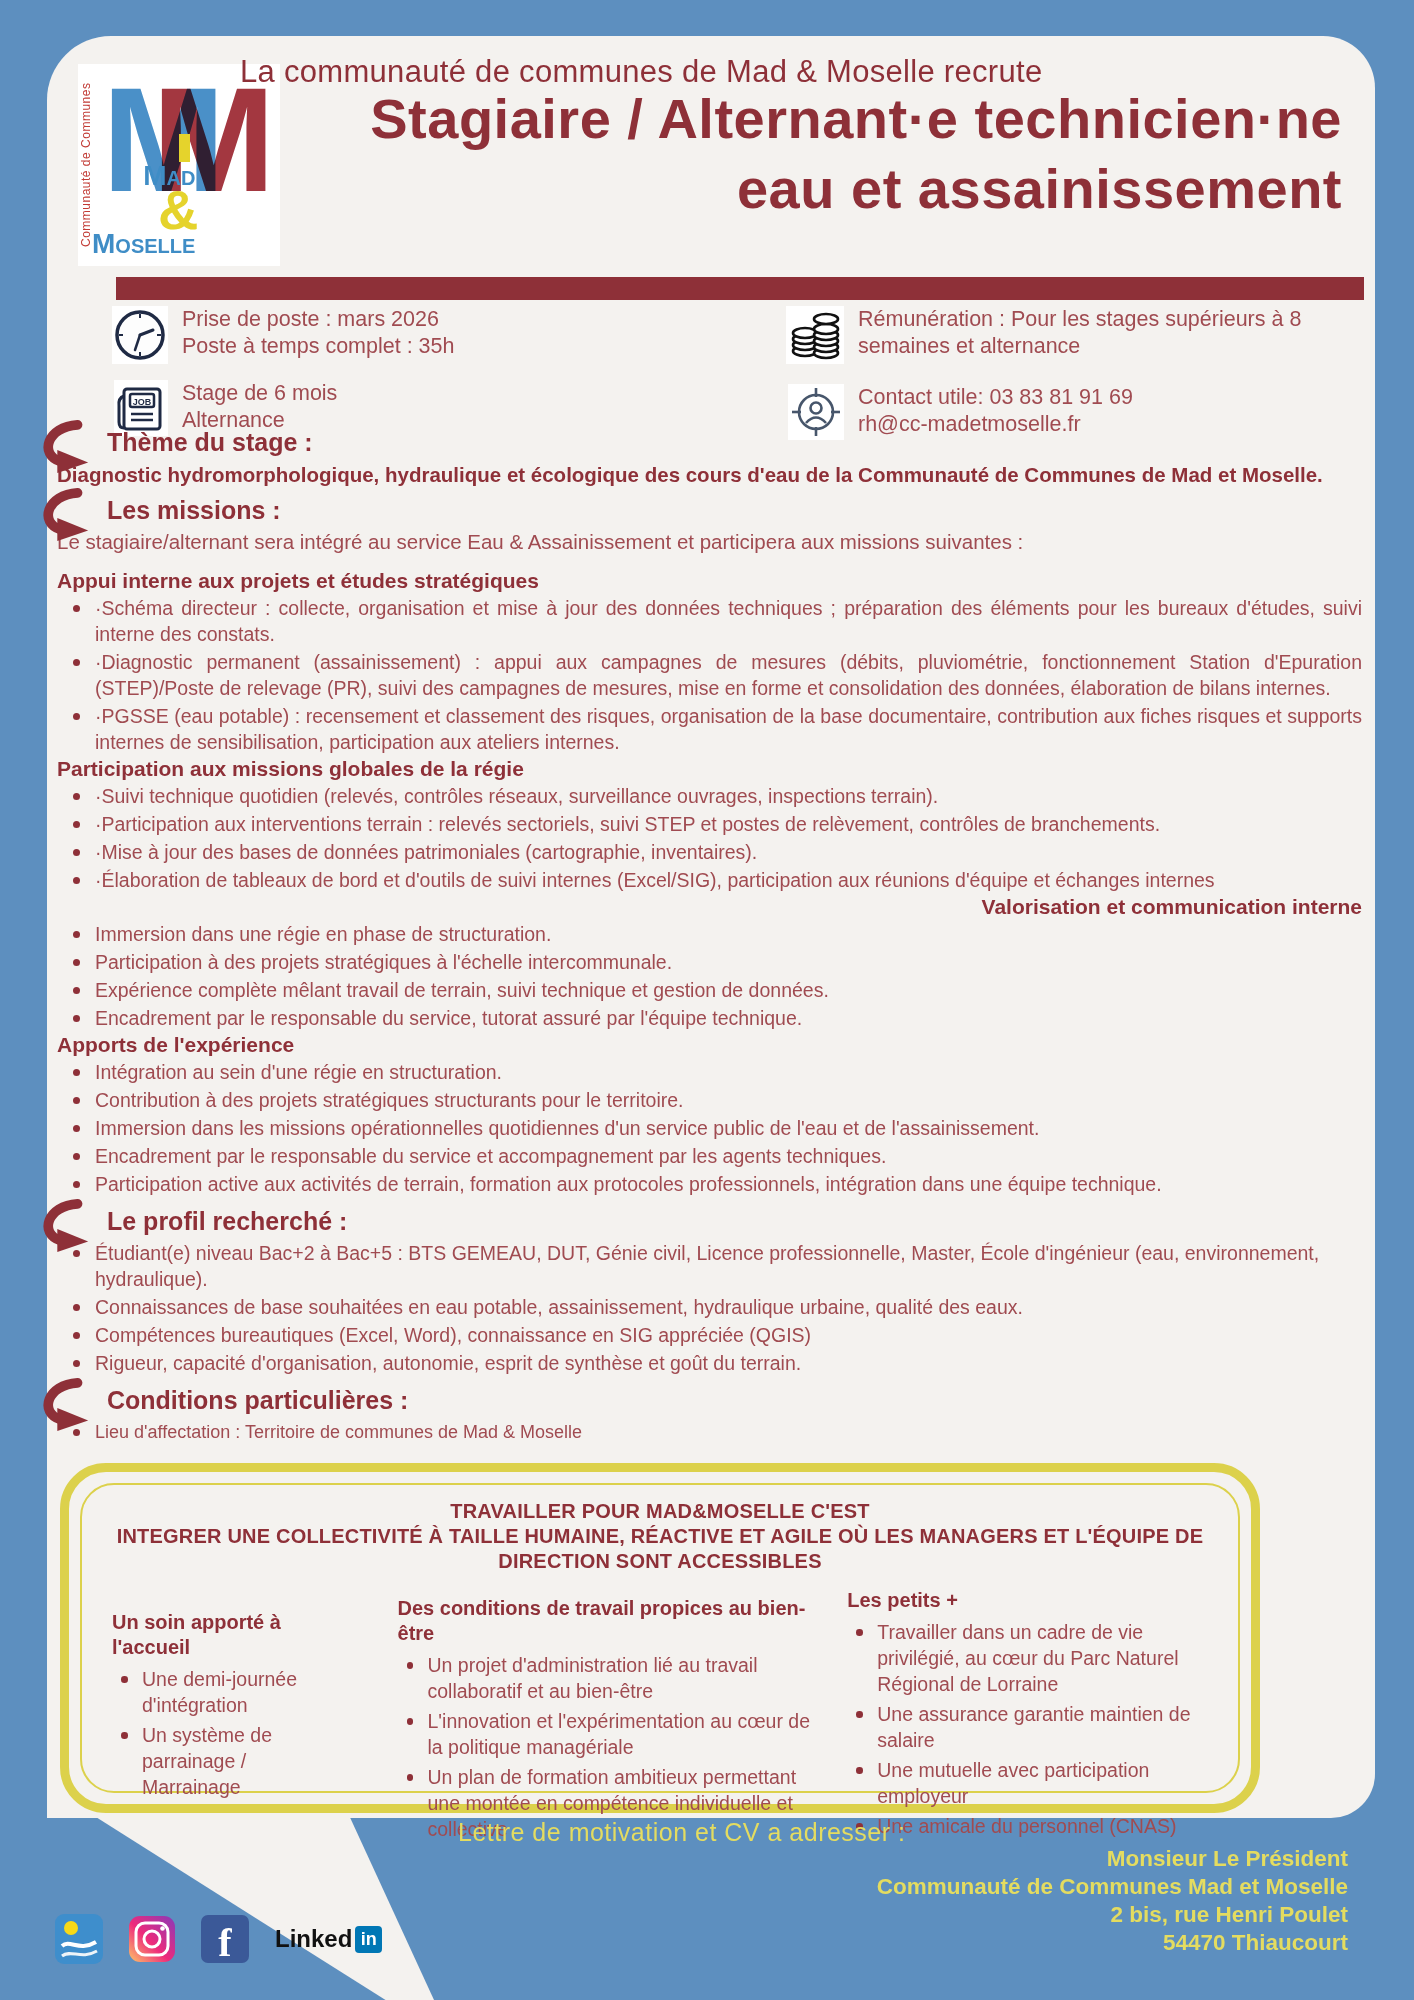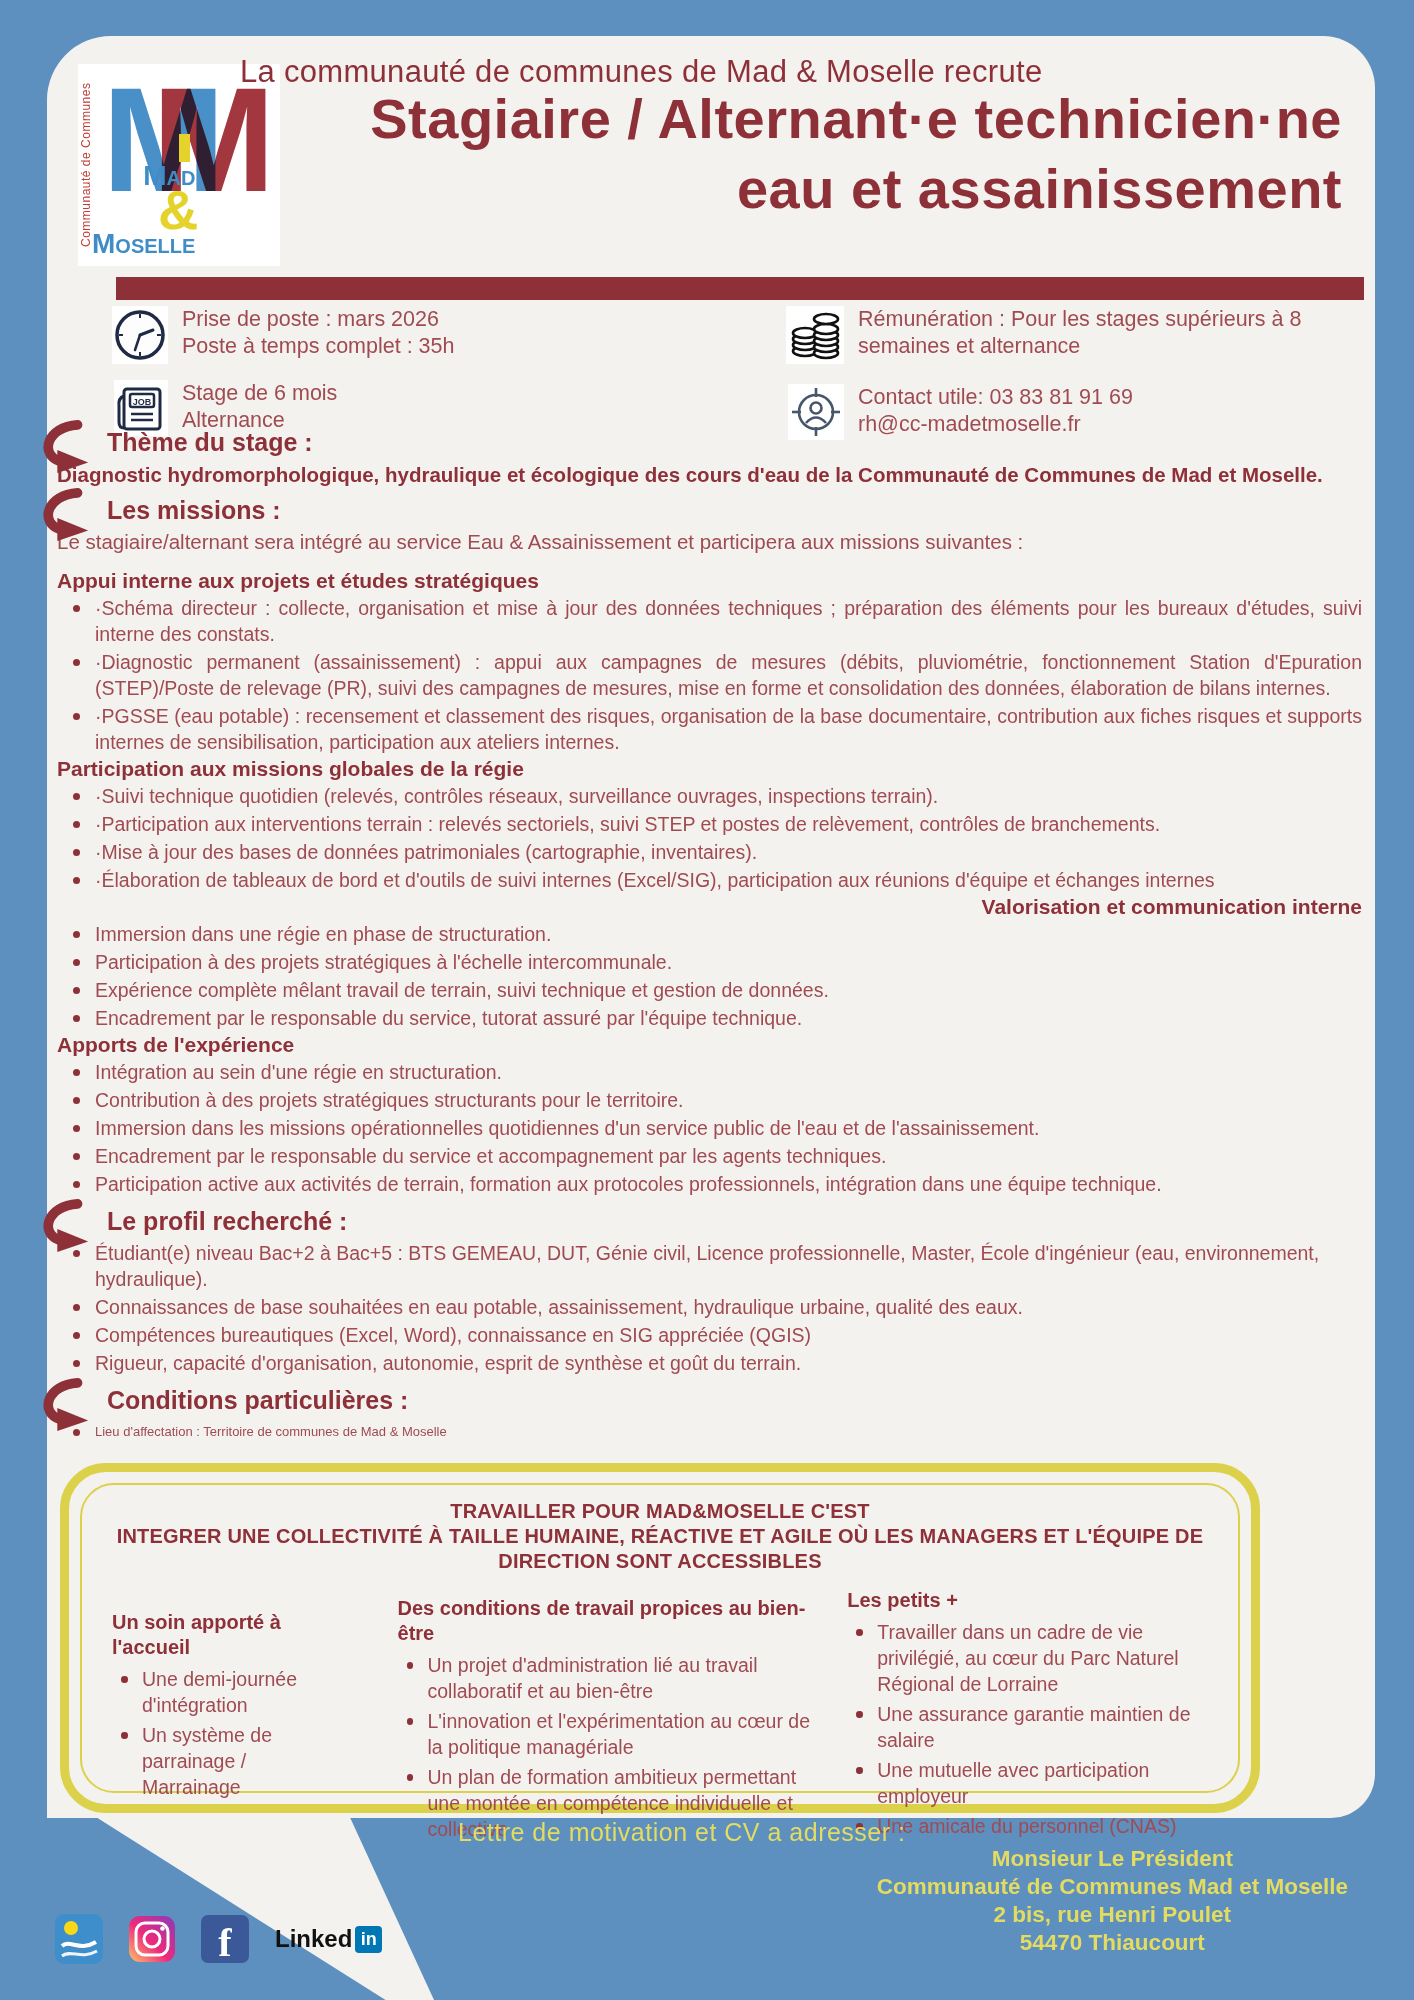--- a/index.html
+++ b/index.html
@@ -42,41 +42,41 @@
     color:#8e3038;}
   .sec-heading .h-text{text-underline-offset:4px;text-decoration-thickness:2px;margin-top:16px;}
   .arrow{position:absolute;left:-24px;top:-8px;width:66px;height:54px;}
   .theme-body{font-size:20.5px;font-weight:bold;color:#8e3038;line-height:27px;margin:2px 0 8px 0;}
   .intro{font-size:20.5px;color:#a04b51;line-height:26px;margin:4px 0 10px 0;}
   .group-title{font-size:21px;font-weight:bold;color:#8e3038;margin:14px 0 2px 0;}
   ul.bullets{list-style:none;margin:0;padding:0;}
   .bullets li{position:relative;padding-left:38px;font-size:19.5px;color:#a04b51;line-height:26px;margin-bottom:2px;}
   .bullets li::before{content:"";position:absolute;left:16px;top:10px;width:7px;height:7px;border-radius:50%;background:#8e3038;}
   .bullets.justify li{text-align:justify;}
-  .bullets.small li{font-size:13px;}
+  .bullets.small li{font-size:18px;}
   .mt{margin-top:10px;}
 
   
   .benefits{position:absolute;left:60px;top:1463px;width:1200px;height:350px;box-sizing:border-box;
     border:9px solid #dcd14b;border-radius:46px;}
   .benefits-inner{position:absolute;left:11px;top:11px;right:11px;bottom:11px;
     border:2.5px solid #dcd14b;border-radius:34px;padding:14px 26px;box-sizing:border-box;}
   .benefits-title{text-align:center;font-weight:bold;color:#8e3038;font-size:20px;line-height:25px;letter-spacing:.2px;}
   .benefits-cols{display:flex;margin-top:20px;align-items:flex-start;}
   .bcol-title{font-size:20px;font-weight:bold;color:#8e3038;margin:0 0 6px 0;line-height:25px;}
   .bcol ul{list-style:none;margin:0;padding:0;}
   .bcol li{position:relative;padding-left:30px;font-size:19.5px;color:#a04b51;line-height:26px;margin-bottom:4px;}
   .bcol li::before{content:"";position:absolute;left:9px;top:10px;width:6.5px;height:6.5px;border-radius:50%;background:#8e3038;}
   .bcol1{width:252px;margin-left:4px;margin-top:16px;}
   .bcol2{width:476px;margin-left:58px;margin-top:2px;}
   .bcol3{width:404px;margin-left:20px;margin-top:-6px;}
 
   
   .cta{position:absolute;left:458px;top:1818px;font-size:25px;color:#e4dc60;letter-spacing:.5px;}
-  .address{position:absolute;right:66px;top:1845px;text-align:center;font-size:22.5px;font-weight:bold;
+  .address{position:absolute;right:66px;top:1845px;text-align:right;font-size:22.5px;font-weight:bold;
     color:#e4dc60;line-height:28px;}
   .socials{position:absolute;left:55px;top:1914px;display:flex;align-items:center;gap:26px;}
   .fb{width:48px;height:48px;background:#3b5998;border-radius:7px;display:flex;align-items:flex-end;justify-content:center;}
   .fb span{color:#fff;font-weight:bold;font-size:40px;line-height:40px;font-family:"Liberation Serif",serif;}
   .li-wrap{display:flex;align-items:center;gap:3px;}
   .li-word{color:#111;font-weight:bold;font-size:24px;}
   .li-box{width:27px;height:27px;background:#0077b5;border-radius:4px;color:#fff;font-weight:bold;
     font-size:18px;display:flex;align-items:center;justify-content:center;}
 </style>
 </head>

